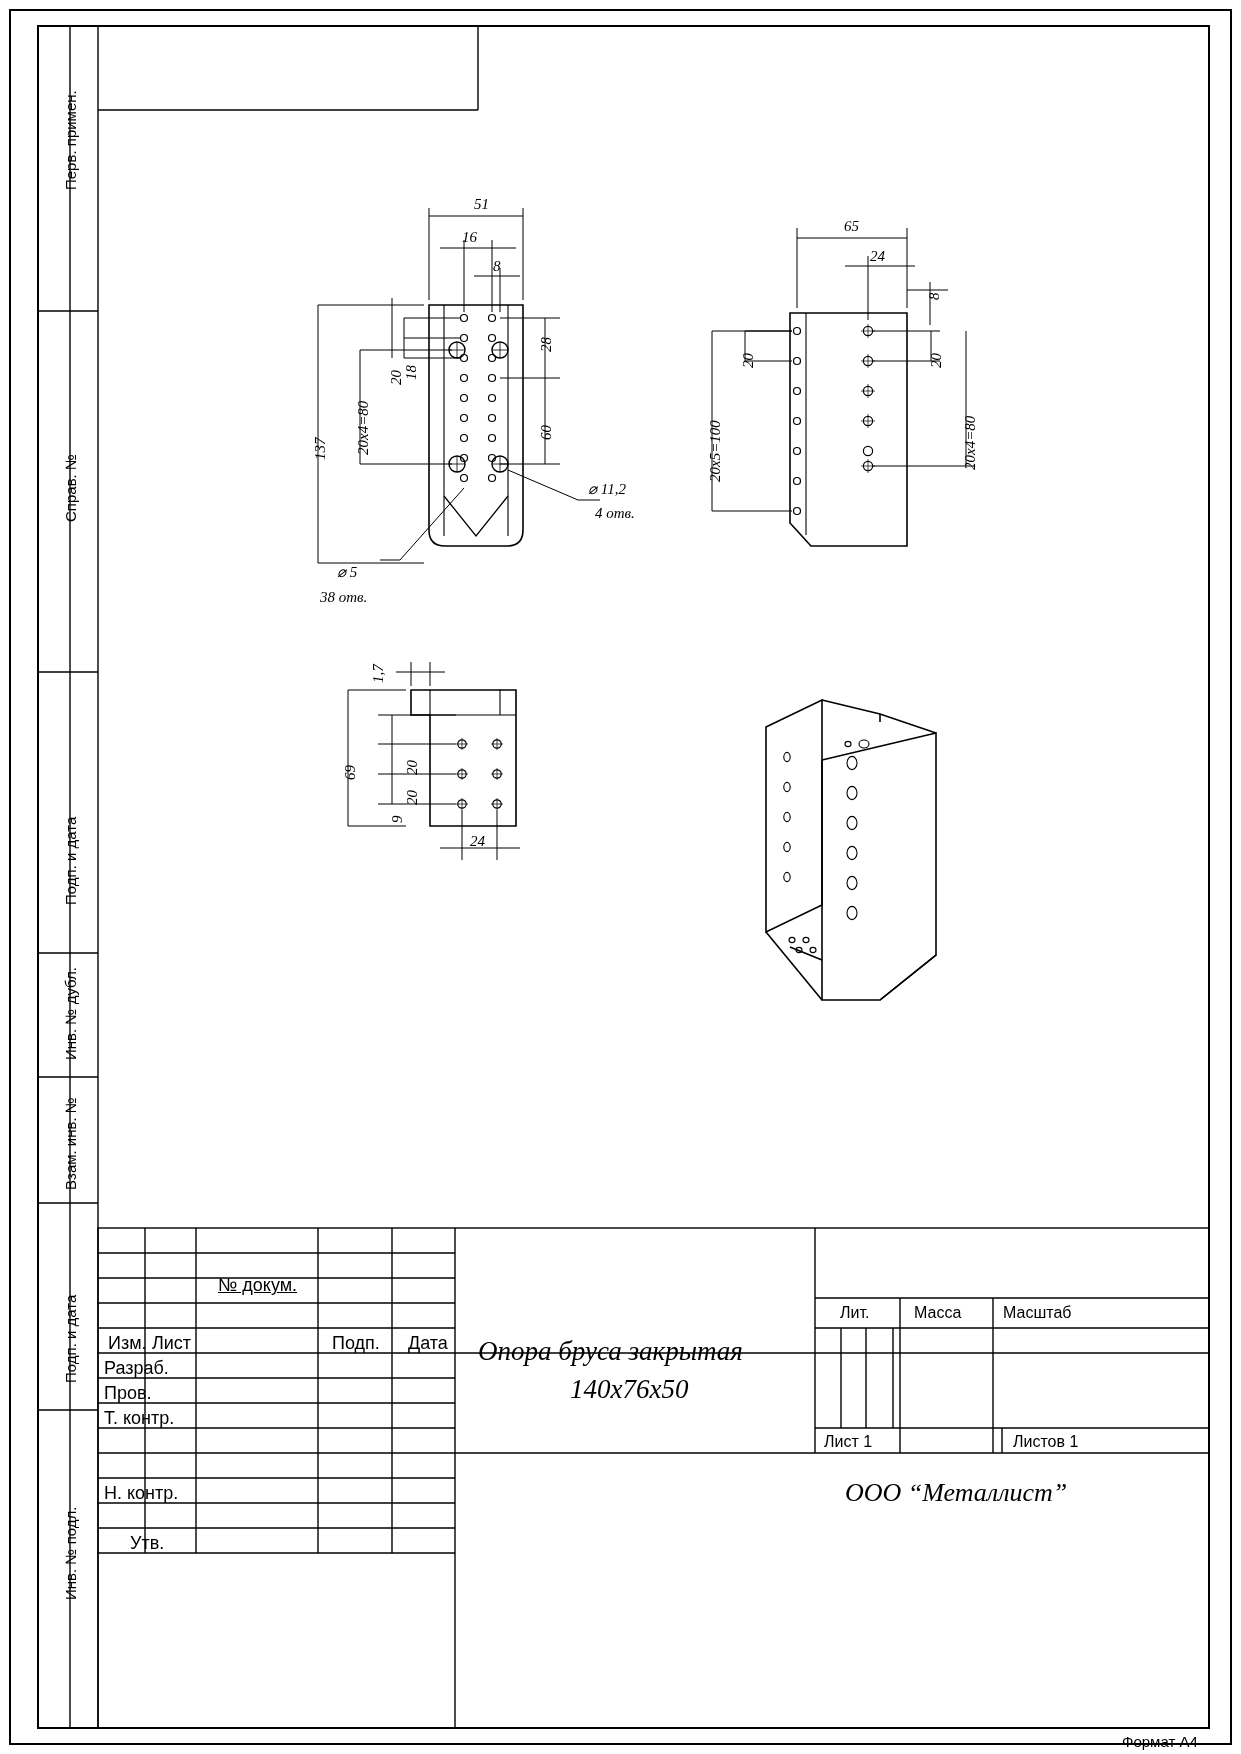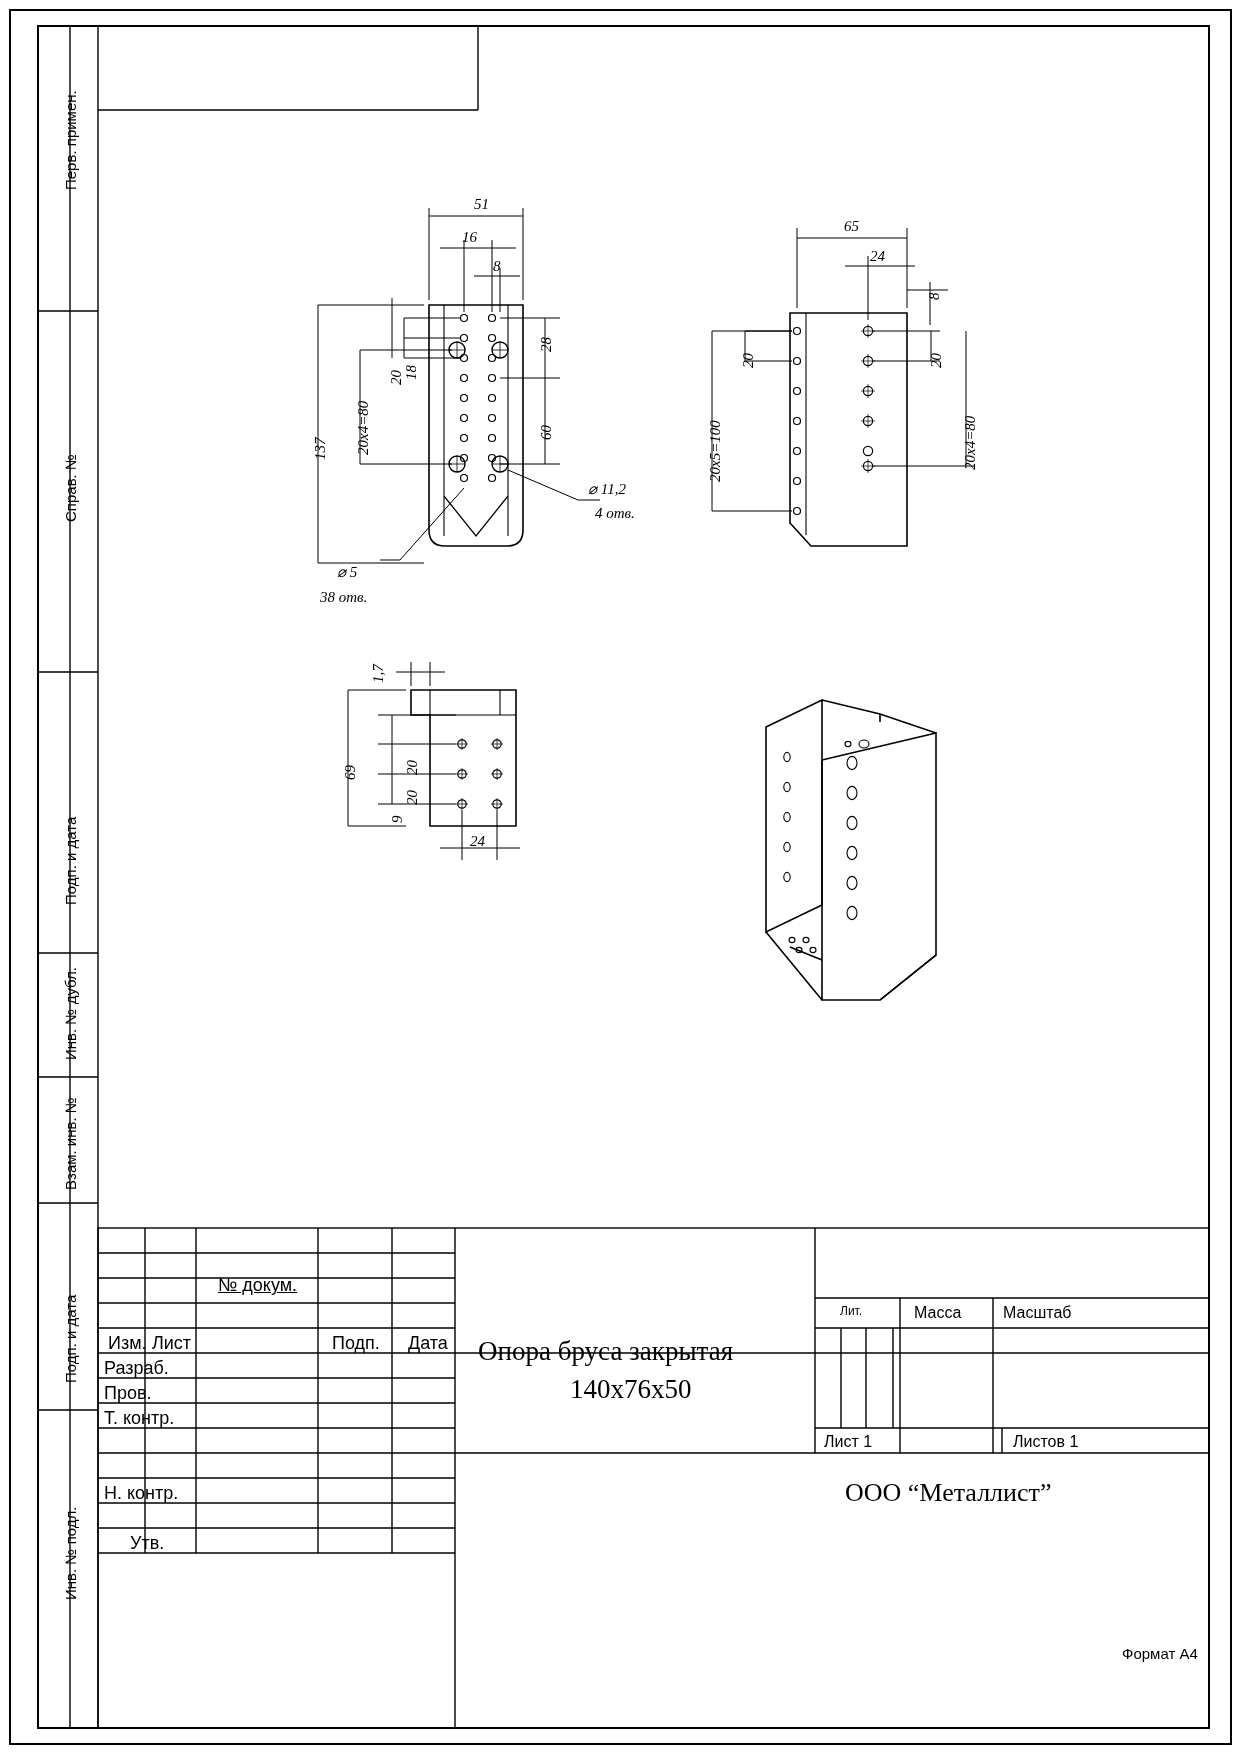--- a/index.html
+++ b/index.html
@@ -2,21 +2,21 @@
 <html><head>
 <meta charset="utf-8">
 <style>
   html,body{margin:0;padding:0;background:#ffffff;}
   body{width:1241px;height:1754px;font-family:"Liberation Sans",sans-serif;color:#000;}
   #sheet{position:relative;width:1241px;height:1754px;}
   .tx{position:absolute;white-space:nowrap;font-size:18px;line-height:1;}
   .vtx{position:absolute;white-space:nowrap;font-size:13px;transform-origin:0 0;transform:rotate(-90deg);}
   .dim{position:absolute;white-space:nowrap;font-family:"Liberation Serif",serif;font-style:italic;font-size:15px;}
   .dimv{position:absolute;white-space:nowrap;font-family:"Liberation Serif",serif;font-style:italic;font-size:15px;transform-origin:0 0;transform:rotate(-90deg);}
-  .title-txt{font-family:"Liberation Serif",serif;}
+  .title-txt{font-family:"Liberation Serif",serif;font-style:italic;}
   svg{position:absolute;left:0;top:0;overflow:visible;}
 </style>
 </head>
 <body>
 
 <div id="sheet">
 
   <svg width="1241" height="1754">
     <rect x="10" y="10" width="1221" height="1734" fill="none" stroke="#000" stroke-width="2"></rect>
     <rect x="38" y="26" width="1171" height="1702" fill="none" stroke="#000" stroke-width="2"></rect>
@@ -356,24 +356,24 @@
 
   <div class="tx" style="left:104px;top:1359px;">Разраб.</div>
   <div class="tx" style="left:104px;top:1384px;">Пров.</div>
   <div class="tx" style="left:104px;top:1409px;">Т. контр.</div>
   <div class="tx" style="left:104px;top:1484px;">Н. контр.</div>
   <div class="tx" style="left:130px;top:1534px;">Утв.</div>
 
   <div class="title-txt" style="position:absolute;left:478px;top:1336px;font-size:27px;">Опора бруса закрытая</div>
   <div class="title-txt" style="position:absolute;left:570px;top:1374px;font-size:27px;">140х76х50</div>
 
-  <div class="tx" style="left:840px;top:1305px;font-size:12px;">Лит.</div>
+  <div class="tx" style="left:840px;top:1305px;font-size:16px;">Лит.</div>
   <div class="tx" style="left:914px;top:1305px;font-size:16px;">Масса</div>
   <div class="tx" style="left:1003px;top:1305px;font-size:16px;">Масштаб</div>
 
   <div class="tx" style="left:824px;top:1434px;font-size:16px;">Лист 1</div>
   <div class="tx" style="left:1013px;top:1434px;font-size:16px;">Листов 1</div>
 
   <div class="title-txt" style="position:absolute;left:845px;top:1478px;font-size:26px;">ООО “Металлист”</div>
 
-  <div class="tx" style="left:1122px;top:1646px;font-size:15px;">Формат А4</div>
+  <div class="tx" style="left:1122px;top:1734px;font-size:15px;">Формат А4</div>
 
 </div>
 
 </body></html>

